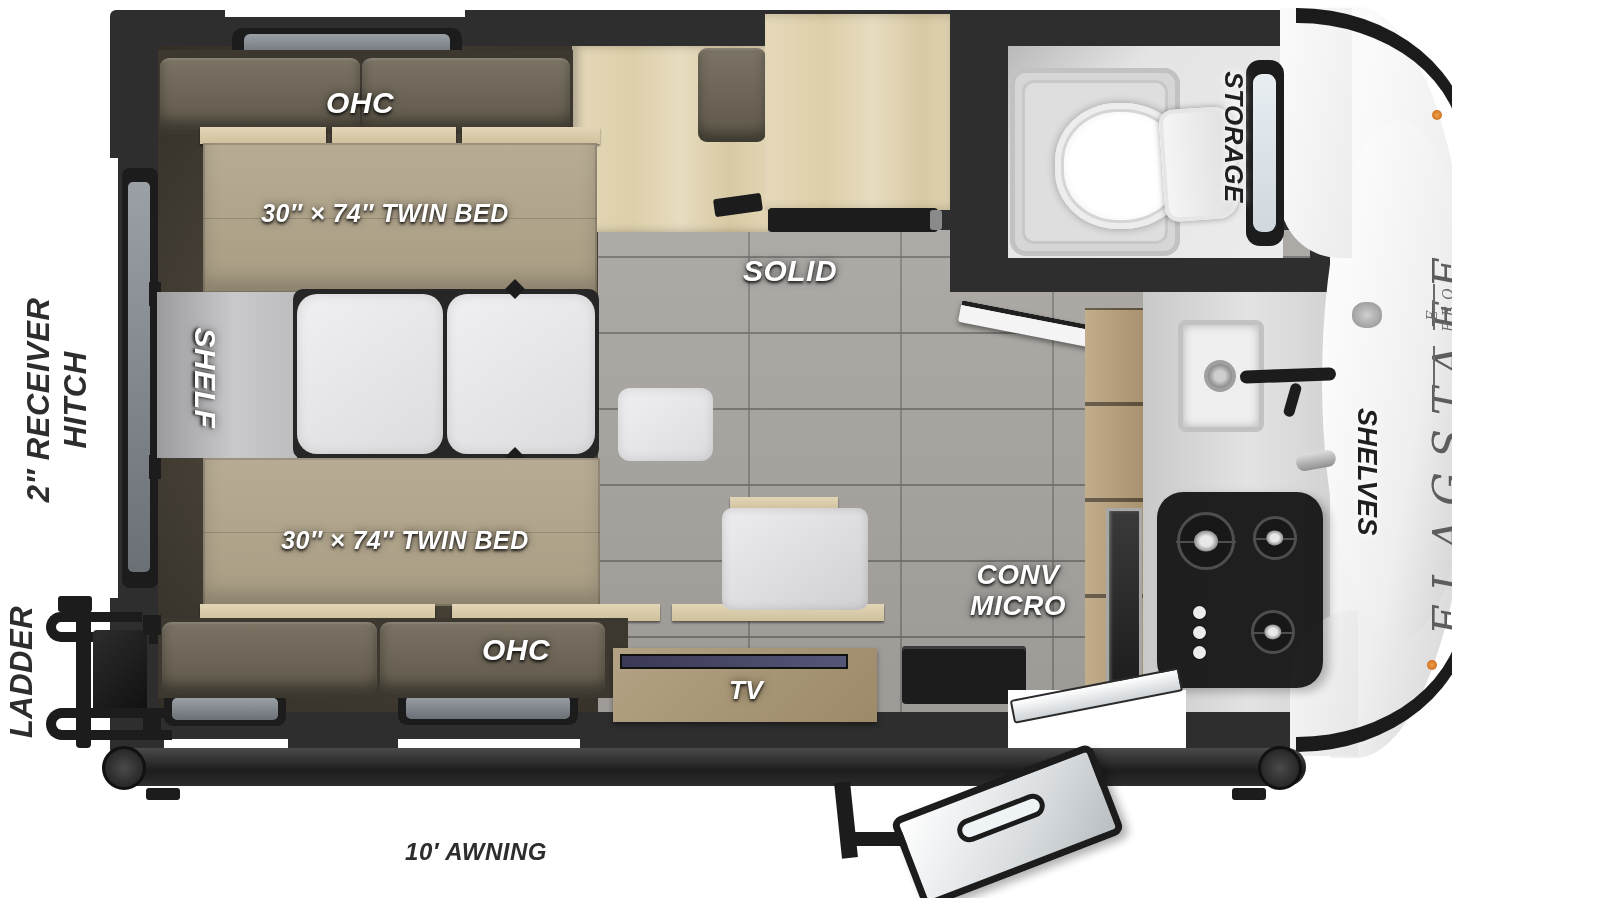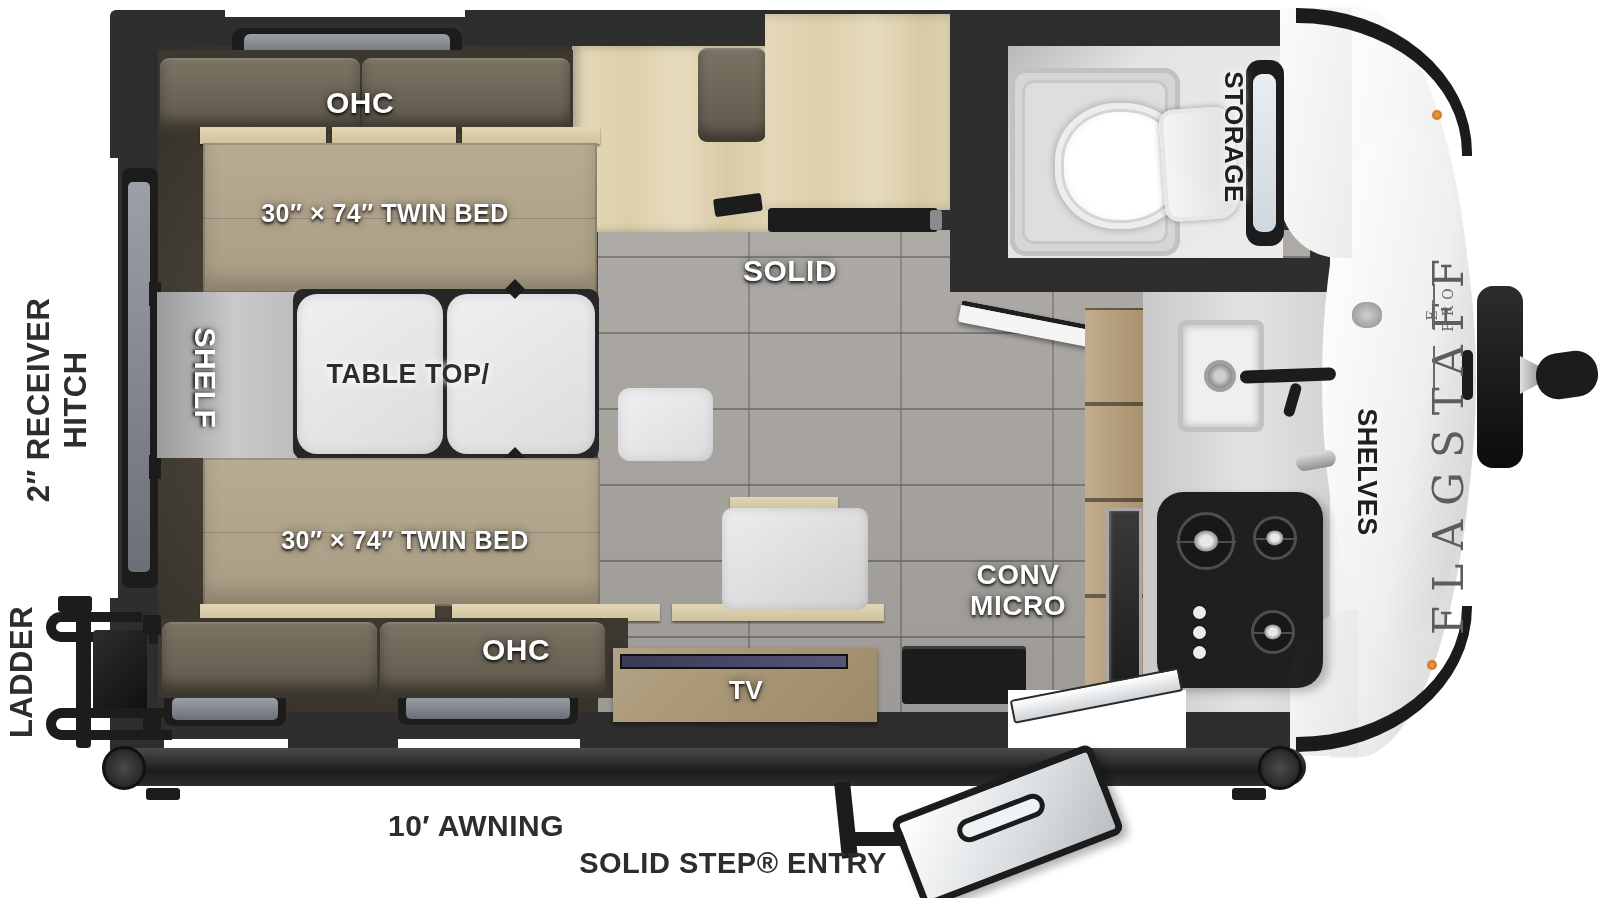--- a/index.html
+++ b/index.html
@@ -1,17 +1,17 @@
 <!DOCTYPE html>
 <html><head>
 <meta charset="utf-8">
 <style>
   html,body{margin:0;padding:0;background:#fff;}
-  #canvas{position:relative;width:1600px;height:898px;background:#fff;overflow:hidden;
-          font-family:"Liberation Sans",sans-serif;}
+  #canvas{position:relative;width:1452px;height:898px;background:#fff;overflow:hidden;
+          font-family:"Liberation Sans",sans-serif;font-style:italic;}
   #canvas *{position:absolute;box-sizing:border-box;}
   
   .wall{background:#2e2e2e;}
   .bedfloor{background:radial-gradient(ellipse at 45% 50%, #57503f 0%, #474136 45%, #2f2b24 100%);}
   .tile{background-color:#a9a6a2;
         background-image:linear-gradient(rgba(255,255,255,.05),rgba(0,0,0,.07)),
         repeating-linear-gradient(0deg, transparent 0 74px, rgba(104,102,98,.75) 74px 76px),
         repeating-linear-gradient(90deg, transparent 0 150px, rgba(104,102,98,.55) 150px 152px);}
   .wood{background:linear-gradient(90deg,#e6d9bb,#dccfa9 30%,#e8dcc0 55%,#d8caa4 80%,#e2d5b4);}
   .woodrail{background:linear-gradient(180deg,#e3d6b7,#cfc19c);box-shadow:0 2px 2px rgba(0,0,0,.45);}
@@ -206,40 +206,38 @@
   <div class="dark" style="left:838px;top:782px;width:16px;height:76px;transform:rotate(-6deg);"></div>
   <div class="dark" style="left:846px;top:832px;width:86px;height:14px;"></div>
   <div style="left:900px;top:778px;width:215px;height:96px;transform:rotate(-21deg);border:7px solid #1c1c1c;border-radius:10px;
               background:linear-gradient(135deg,#ffffff,#d9dde0 60%,#b9bec2);box-shadow:4px 6px 8px rgba(0,0,0,.3);"></div>
   <div style="left:955px;top:806px;width:92px;height:24px;transform:rotate(-21deg);border:5px solid #1c1c1c;border-radius:12px;
               background:#eef3f6;"></div>
 
   <div class="lblw" style="left:360px;top:103px;font-size:30px;">OHC</div>
   <div class="lblw" style="left:385px;top:213px;">30″ × 74″ TWIN BED</div>
   <div class="lbld glow" style="left:408px;top:374px;font-size:27px;">
-    <span style="position:static;display:block;">TABLE TOP/</span>
   </div>
   <div class="lblw r90" style="left:205px;top:378px;font-size:30px;">SHELF</div>
   <div class="lblw" style="left:405px;top:540px;">30″ × 74″ TWIN BED</div>
   <div class="lblw" style="left:516px;top:650px;font-size:30px;">OHC</div>
   <div class="lblw" style="left:746px;top:691px;font-size:26px;">TV</div>
   <div class="lblw" style="left:790px;top:271px;font-size:30px;">SOLID</div>
   <div class="lblw" style="left:1018px;top:590px;font-size:28px;">
     <span style="position:static;display:block;">CONV</span>
     <span style="position:static;display:block;">MICRO</span>
   </div>
   <div class="lbld darkglow r90" style="left:1233px;top:137px;font-size:26px;color:#1f1f1f;">STORAGE</div>
   <div class="lbld darkglow r90" style="left:1367px;top:472px;font-size:27px;color:#1f1f1f;">SHELVES</div>
   <div class="lbld rm90" style="left:57px;top:400px;font-size:31px;">
     <span style="position:static;display:block;">2″ RECEIVER</span>
     <span style="position:static;display:block;">HITCH</span>
   </div>
   <div class="lbld rm90" style="left:22px;top:672px;font-size:31px;">LADDER</div>
-  <div class="lbld" style="left:476px;top:826px;font-size:30px;">10′ AWNING</div>
-  <div class="lbld" style="left:733px;top:863px;">SOLID STEP® ENTRY</div>
+  <div class="lbld" style="left:476px;top:852px;font-size:24px;">10′ AWNING</div>
 
   <div class="brand" style="left:1424px;top:400px;">
     <span class="nm">FLAGSTAFF</span>
     <span>
       <span class="rule" style="position:static;"></span><span class="sub">E-PRO</span><span class="rule" style="position:static;"></span>
     </span>
   </div>
 
 </div>
 

